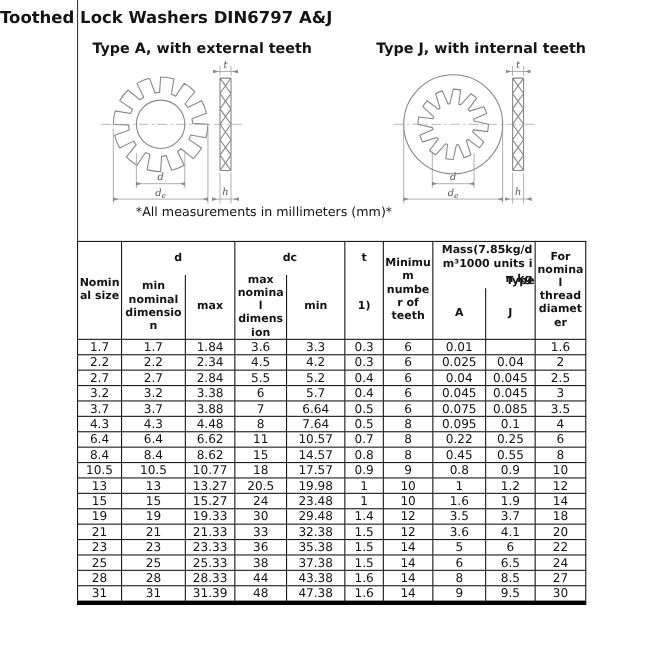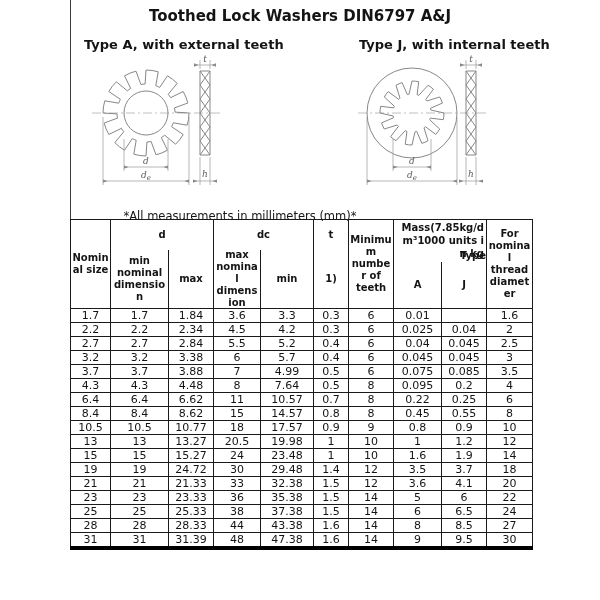--- a/index.html
+++ b/index.html
@@ -1,25 +1,25 @@
 <!DOCTYPE html>
 <html><head>
 <meta charset="utf-8">
 <style>
   html,body{margin:0;padding:0}
   body{
     width:600px;height:600px;position:relative;background:#fff;overflow:hidden;
     font-family:"DejaVu Sans","Liberation Sans",sans-serif;color:#141414;
   }
-  .page-title{position:absolute;top:7px;left:0;width:600px;text-align:center;
+  .page-title{position:absolute;top:7px;left:0;width:600px;text-align:left;
     font-size:15px;font-weight:bold;}
   .caption{position:absolute;top:37px;font-size:13px;font-weight:bold;}
   .caption-a{left:84px}
-  .caption-j{left:359px}
-  .note{position:absolute;top:209px;left:0;width:480px;text-align:center;font-size:11.5px;}
+  .caption-j{left:342px}
+  .note{position:absolute;top:185px;left:0;width:480px;text-align:center;font-size:11.5px;}
   .left-rule{position:absolute;left:70px;top:0;width:1px;height:220px;background:#3a3a3a;}
   .diag{position:absolute;}
   .diag-a{left:74px;top:55px}
   .diag-j{left:340px;top:55px}
   .draw{fill:none;stroke:#878787;stroke-width:1;stroke-linejoin:round}
   .cl{stroke:#a5a5a5;stroke-width:0.7;stroke-dasharray:9 3 2 3;fill:none}
   .dim{stroke:#9a9a9a;stroke-width:0.7;fill:none}
   .dim-label{fill:#5a5a5a;font-family:"DejaVu Serif","Liberation Serif",serif;
     font-style:italic;font-size:9px;text-anchor:middle}
   table.spec{position:absolute;left:70px;top:219px;width:462px;border-collapse:collapse;
@@ -211,37 +211,37 @@
         <td>6</td>
         <td>0.045</td>
         <td>0.045</td>
         <td>3</td>
       </tr>
       <tr>
         <td>3.7</td>
         <td>3.7</td>
         <td>3.88</td>
         <td>7</td>
-        <td>4.99</td>
+        <td>6.64</td>
         <td>0.5</td>
         <td>6</td>
         <td>0.075</td>
         <td>0.085</td>
         <td>3.5</td>
       </tr>
       <tr>
         <td>4.3</td>
         <td>4.3</td>
         <td>4.48</td>
         <td>8</td>
         <td>7.64</td>
         <td>0.5</td>
         <td>8</td>
         <td>0.095</td>
-        <td>0.2</td>
+        <td>0.1</td>
         <td>4</td>
       </tr>
       <tr>
         <td>6.4</td>
         <td>6.4</td>
         <td>6.62</td>
         <td>11</td>
         <td>10.57</td>
         <td>0.7</td>
         <td>8</td>
@@ -293,21 +293,21 @@
         <td>23.48</td>
         <td>1</td>
         <td>10</td>
         <td>1.6</td>
         <td>1.9</td>
         <td>14</td>
       </tr>
       <tr>
         <td>19</td>
         <td>19</td>
-        <td>24.72</td>
+        <td>19.33</td>
         <td>30</td>
         <td>29.48</td>
         <td>1.4</td>
         <td>12</td>
         <td>3.5</td>
         <td>3.7</td>
         <td>18</td>
       </tr>
       <tr>
         <td>21</td>

